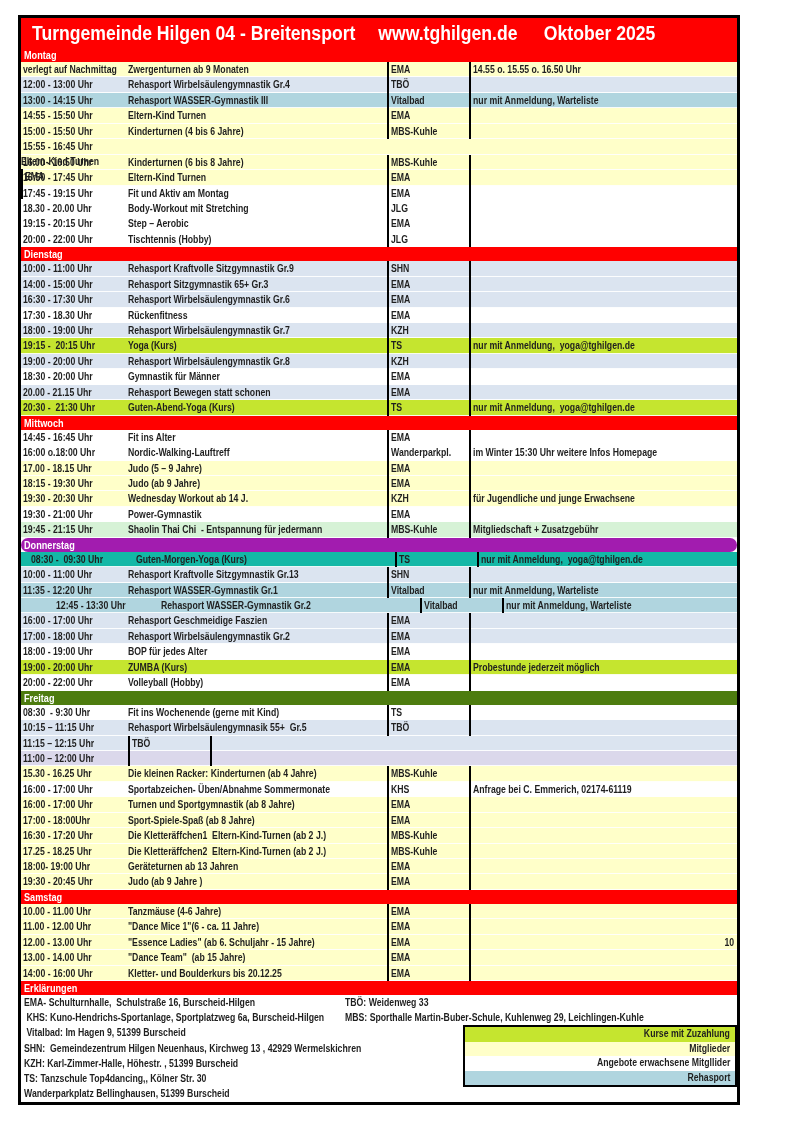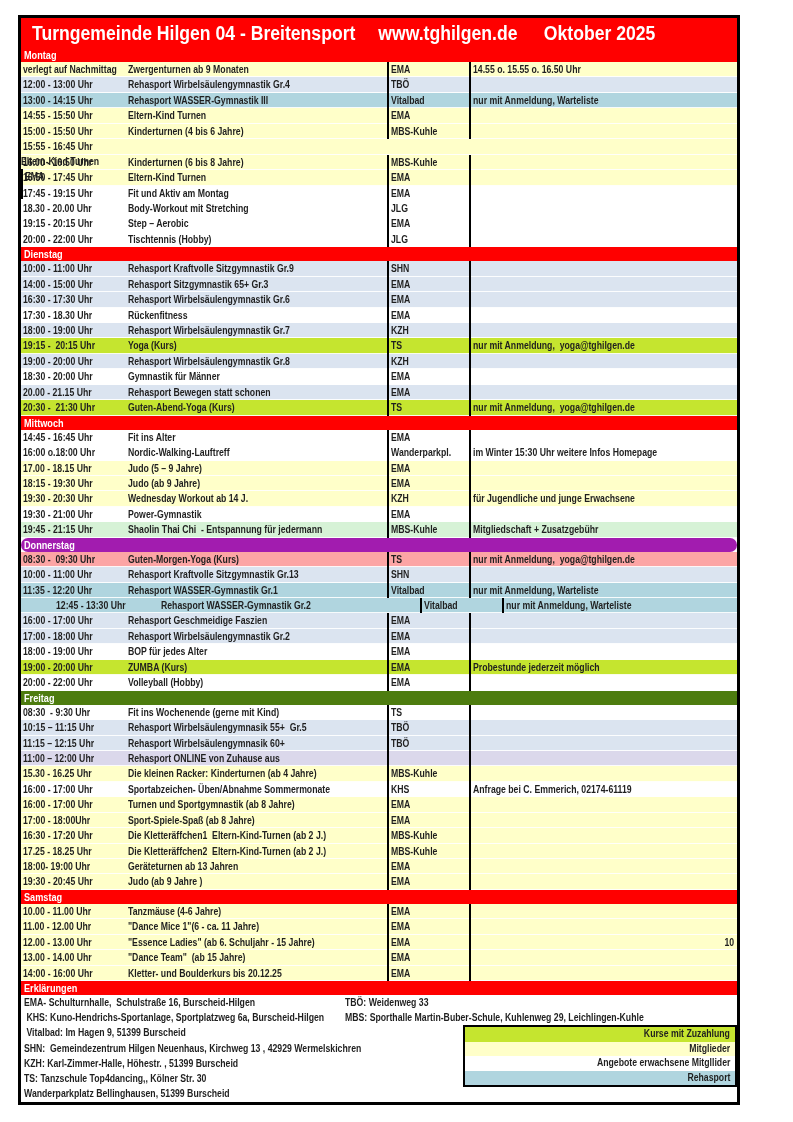--- a/index.html
+++ b/index.html
@@ -214,21 +214,21 @@
           <div class="c cl"><span class="tz">EMA</span></div>
           <div class="c cn"><span class="tz"></span></div>
         </div>
         <div class="row" style="background: rgb(214, 242, 214);">
           <div class="c ct"><span class="tz">19:45 - 21:15 Uhr</span></div>
           <div class="c ca"><span class="tz">Shaolin Thai Chi  - Entspannung für jedermann</span></div>
           <div class="c cl"><span class="tz">MBS-Kuhle</span></div>
           <div class="c cn"><span class="tz">Mitgliedschaft + Zusatzgebühr</span></div>
         </div>
         <div class="daybar" style="background: #a21caf; border-radius: 7px;"><span class="tz">Donnerstag</span></div>
-        <div class="row" style="background: #fca5a5;">
+        <div class="row" style="background: #14b8a6; padding-left: 8px;">
           <div class="c ct"><span class="tz">08:30 -  09:30 Uhr</span></div>
           <div class="c ca"><span class="tz">Guten-Morgen-Yoga (Kurs)</span></div>
           <div class="c cl"><span class="tz">TS</span></div>
           <div class="c cn"><span class="tz">nur mit Anmeldung,  yoga@tghilgen.de</span></div>
         </div>
         <div class="row" style="background: rgb(219, 228, 240);">
           <div class="c ct"><span class="tz">10:00 - 11:00 Uhr</span></div>
           <div class="c ca"><span class="tz">Rehasport Kraftvolle Sitzgymnastik Gr.13</span></div>
           <div class="c cl"><span class="tz">SHN</span></div>
           <div class="c cn"><span class="tz"></span></div>
@@ -283,27 +283,25 @@
           <div class="c cn"><span class="tz"></span></div>
         </div>
         <div class="row" style="background: rgb(219, 228, 240);">
           <div class="c ct"><span class="tz">10:15 – 11:15 Uhr</span></div>
           <div class="c ca"><span class="tz">Rehasport Wirbelsäulengymnasik 55+  Gr.5</span></div>
           <div class="c cl"><span class="tz">TBÖ</span></div>
           <div class="c cn"><span class="tz"></span></div>
         </div>
         <div class="row" style="background: rgb(219, 228, 240);">
           <div class="c ct"><span class="tz">11:15 – 12:15 Uhr</span></div>
-          <div class="c ca"><span class="tz">Rehasport Wirbelsäulengymnasik 60+</span></div>
           <div class="c cl"><span class="tz">TBÖ</span></div>
           <div class="c cn"><span class="tz"></span></div>
         </div>
         <div class="row" style="background: rgb(219, 216, 235);">
           <div class="c ct"><span class="tz">11:00 – 12:00 Uhr</span></div>
-          <div class="c ca"><span class="tz">Rehasport ONLINE von Zuhause aus</span></div>
           <div class="c cl"><span class="tz"></span></div>
           <div class="c cn"><span class="tz"></span></div>
         </div>
         <div class="row" style="background: rgb(255, 255, 201);">
           <div class="c ct"><span class="tz">15.30 - 16.25 Uhr</span></div>
           <div class="c ca"><span class="tz">Die kleinen Racker: Kinderturnen (ab 4 Jahre)</span></div>
           <div class="c cl"><span class="tz">MBS-Kuhle</span></div>
           <div class="c cn"><span class="tz"></span></div>
         </div>
         <div class="row" style="background: rgb(255, 255, 255);">

